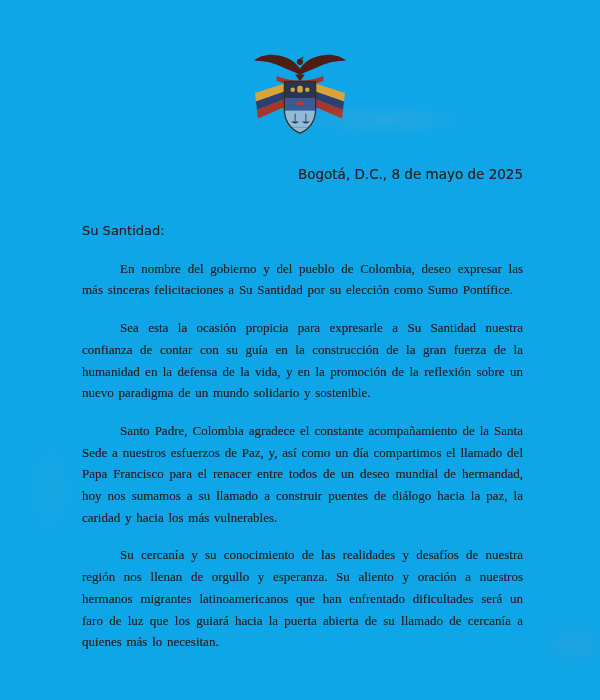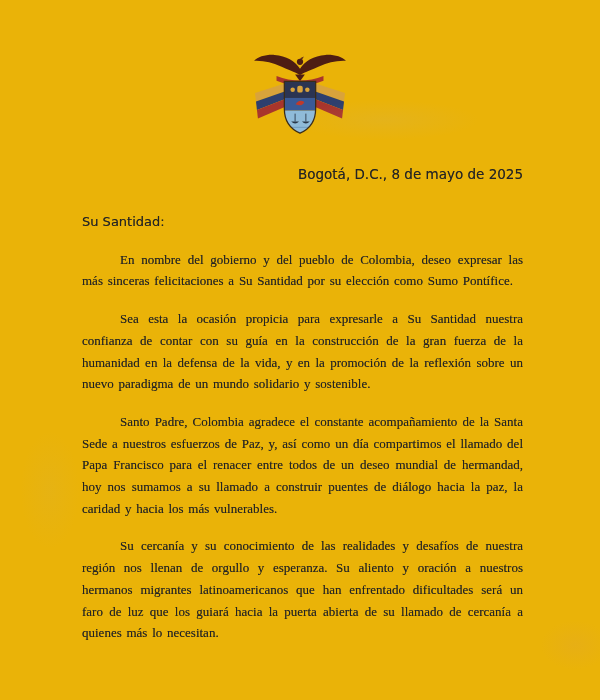--- a/index.html
+++ b/index.html
@@ -5,21 +5,21 @@
   html, body {
     margin: 0;
     padding: 0;
     background: #ffffff;
     font-family: "DejaVu Sans", "Liberation Sans", sans-serif;
   }
   .page {
     position: relative;
     width: 600px;
     height: 700px;
-    background: #eab308;
+    background: #0ea5e9;
     overflow: hidden;
     color: #262626;
   }
   
   .crest {
     position: absolute;
     top: 52px;
     left: 50%;
     transform: translateX(-50%);
     width: 98px;
@@ -43,21 +43,21 @@
     position: absolute;
     top: 211px;
     left: 82px;
     width: 441px;
     font-size: 13px;
     line-height: 21.7px;
     color: #242424;
     text-shadow: 0 0 0.5px rgba(40,40,40,0.55);
   }
   .salutation {
-    margin: 0 0 16px 0;
+    margin: 9px 0 16px 0;
   }
   .para {
     margin: 0 0 16px 0;
     text-align: justify;
     text-indent: 38px;
     word-spacing: 1.5px;
     font-family: Liberation Serif, serif;
   }
   
   .smudge {

